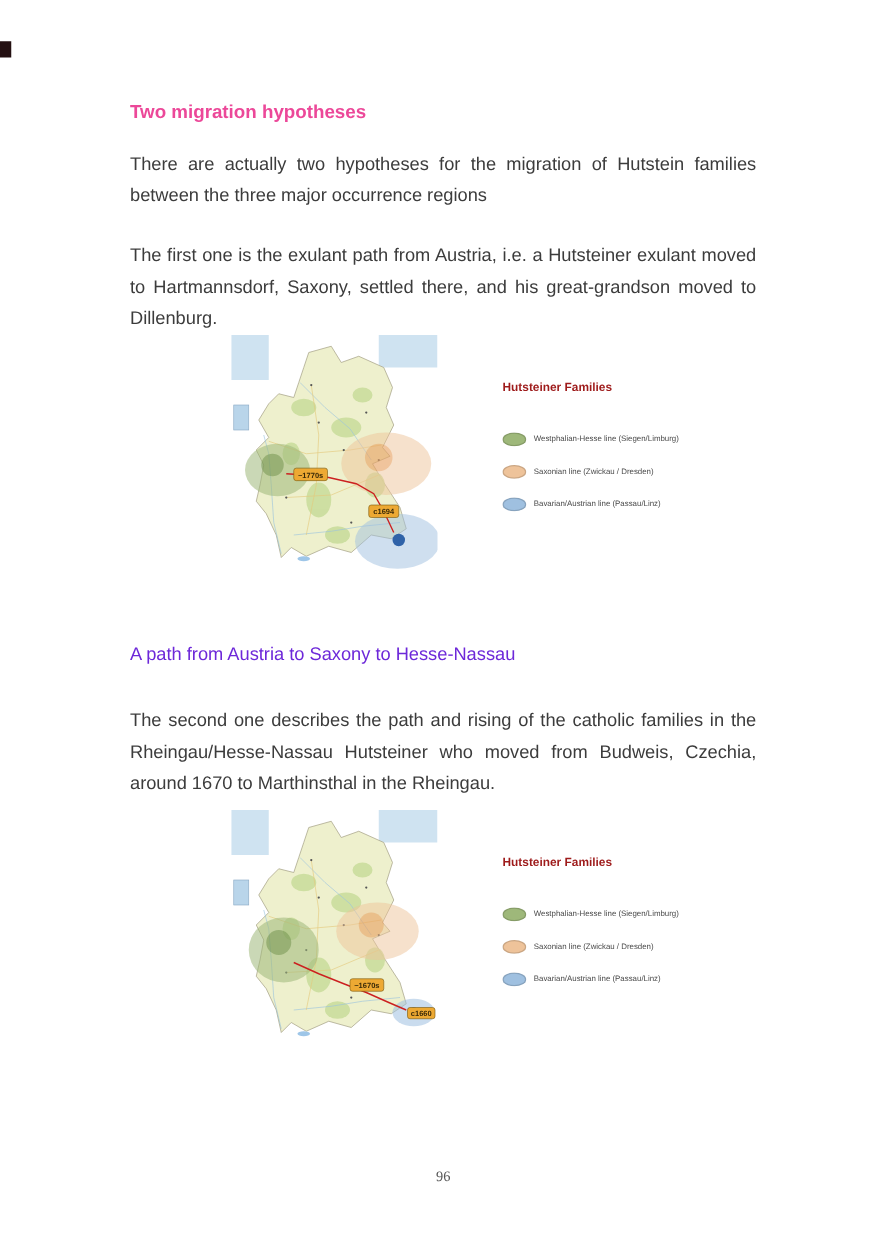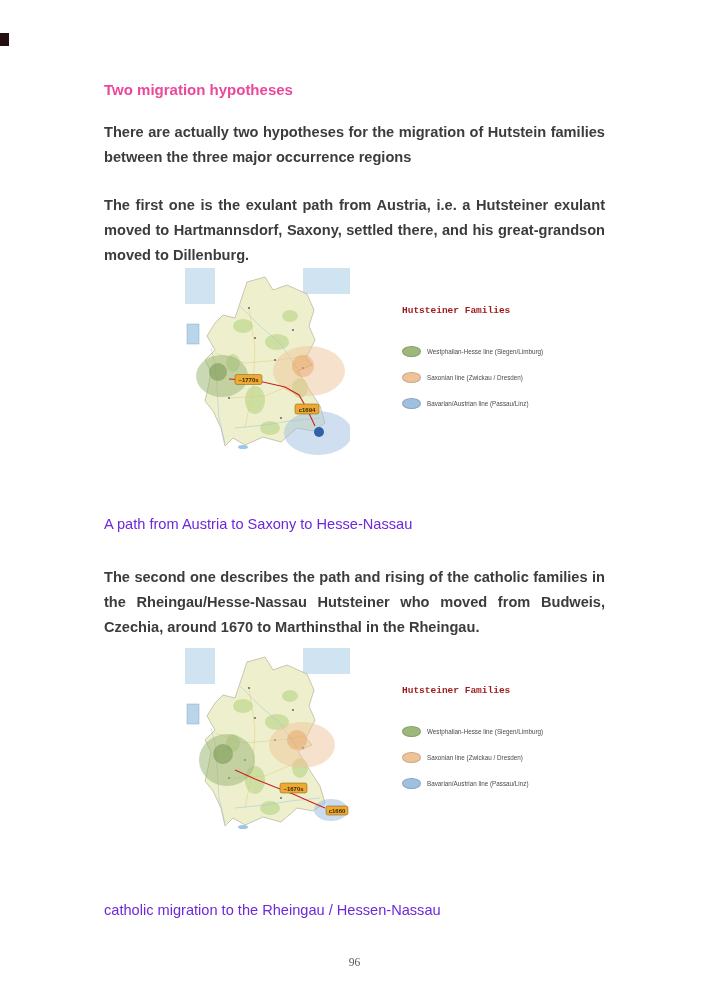--- a/index.html
+++ b/index.html
@@ -3,33 +3,33 @@
 <meta charset="utf-8">
 <style>
   html,body{margin:0;padding:0;background:#ffffff;}
   .page{
     position:relative;width:709px;height:992px;background:#ffffff;
     font-family:"Liberation Sans",sans-serif;color:#3c3c3c;overflow:hidden;
   }
   .scan-artifact{position:absolute;left:0;top:33px;width:9px;height:13px;background:#241012;}
   .content{position:absolute;left:104px;top:82px;width:501px;}
   .heading{font-size:15px;line-height:15px;font-weight:700;color:#ec4899;margin:0 0 23px 0;}
-  .body-par{font-size:14.6px;line-height:25px;text-align:justify;margin:0 0 23px 0;color:#3c3c3c;font-weight:bold;}
+  .body-par{font-size:14.6px;line-height:25px;text-align:justify;margin:0 0 23px 0;color:#3c3c3c;}
   .body-par.mb0{margin-bottom:0;}
   .caption{font-size:14.6px;line-height:18px;color:#6d28d9;margin:39px 0 32px 0;}
   .caption.cap2{margin:45px 0 0 0;}
   .map-fig{position:relative;width:336px;height:208px;margin:0 0 0 81px;background:#ffffff;}
   .map-fig.fig2{margin-top:8px;}
   .map-svg{position:absolute;left:0;top:0;display:block;}
   .legend{position:absolute;left:217px;top:37px;width:118px;}
-  .legend-title{font-size:9.5px;font-weight:700;margin:0 0 30px 0;font-family:Liberation Mono, monospace;}
+  .legend-title{font-size:9.5px;font-weight:700;margin:0 0 30px 0;}
   .legend-row{display:flex;align-items:center;margin-bottom:15px;}
   .swatch{width:17px;height:9px;border-radius:50%;margin-right:6px;flex:0 0 auto;border:0.5px solid rgba(0,0,0,0.15);}
   .legend-label{font-size:6.3px;color:#4a4a4a;line-height:1.15;white-space:nowrap;}
-  .page-number{position:absolute;left:0;top:956px;width:709px;text-align:center;
+  .page-number{position:absolute;left:0;top:936px;width:709px;text-align:center;
     font-family:"Liberation Serif",serif;font-size:11.5px;color:#555;}
 </style>
 </head>
 <body>
 
 <div class="page">
   <div class="scan-artifact"></div>
 
   <div class="content">
     <div class="heading">Two migration hypotheses</div>
@@ -183,17 +183,16 @@
           <span class="swatch" style="background-color: rgb(238, 195, 154);"></span>
           <span class="legend-label">Saxonian line (Zwickau / Dresden)</span>
         </div>
         <div class="legend-row">
           <span class="swatch" style="background-color: rgb(159, 192, 224);"></span>
           <span class="legend-label">Bavarian/Austrian line (Passau/Linz)</span>
         </div>
       </div>
     </figure>
 
-    <div class="caption cap2">catholic migration to the Rheingau / Hessen-Nassau</div>
   </div>
 
   <div class="page-number">96</div>
 </div>
 
 </body></html>

